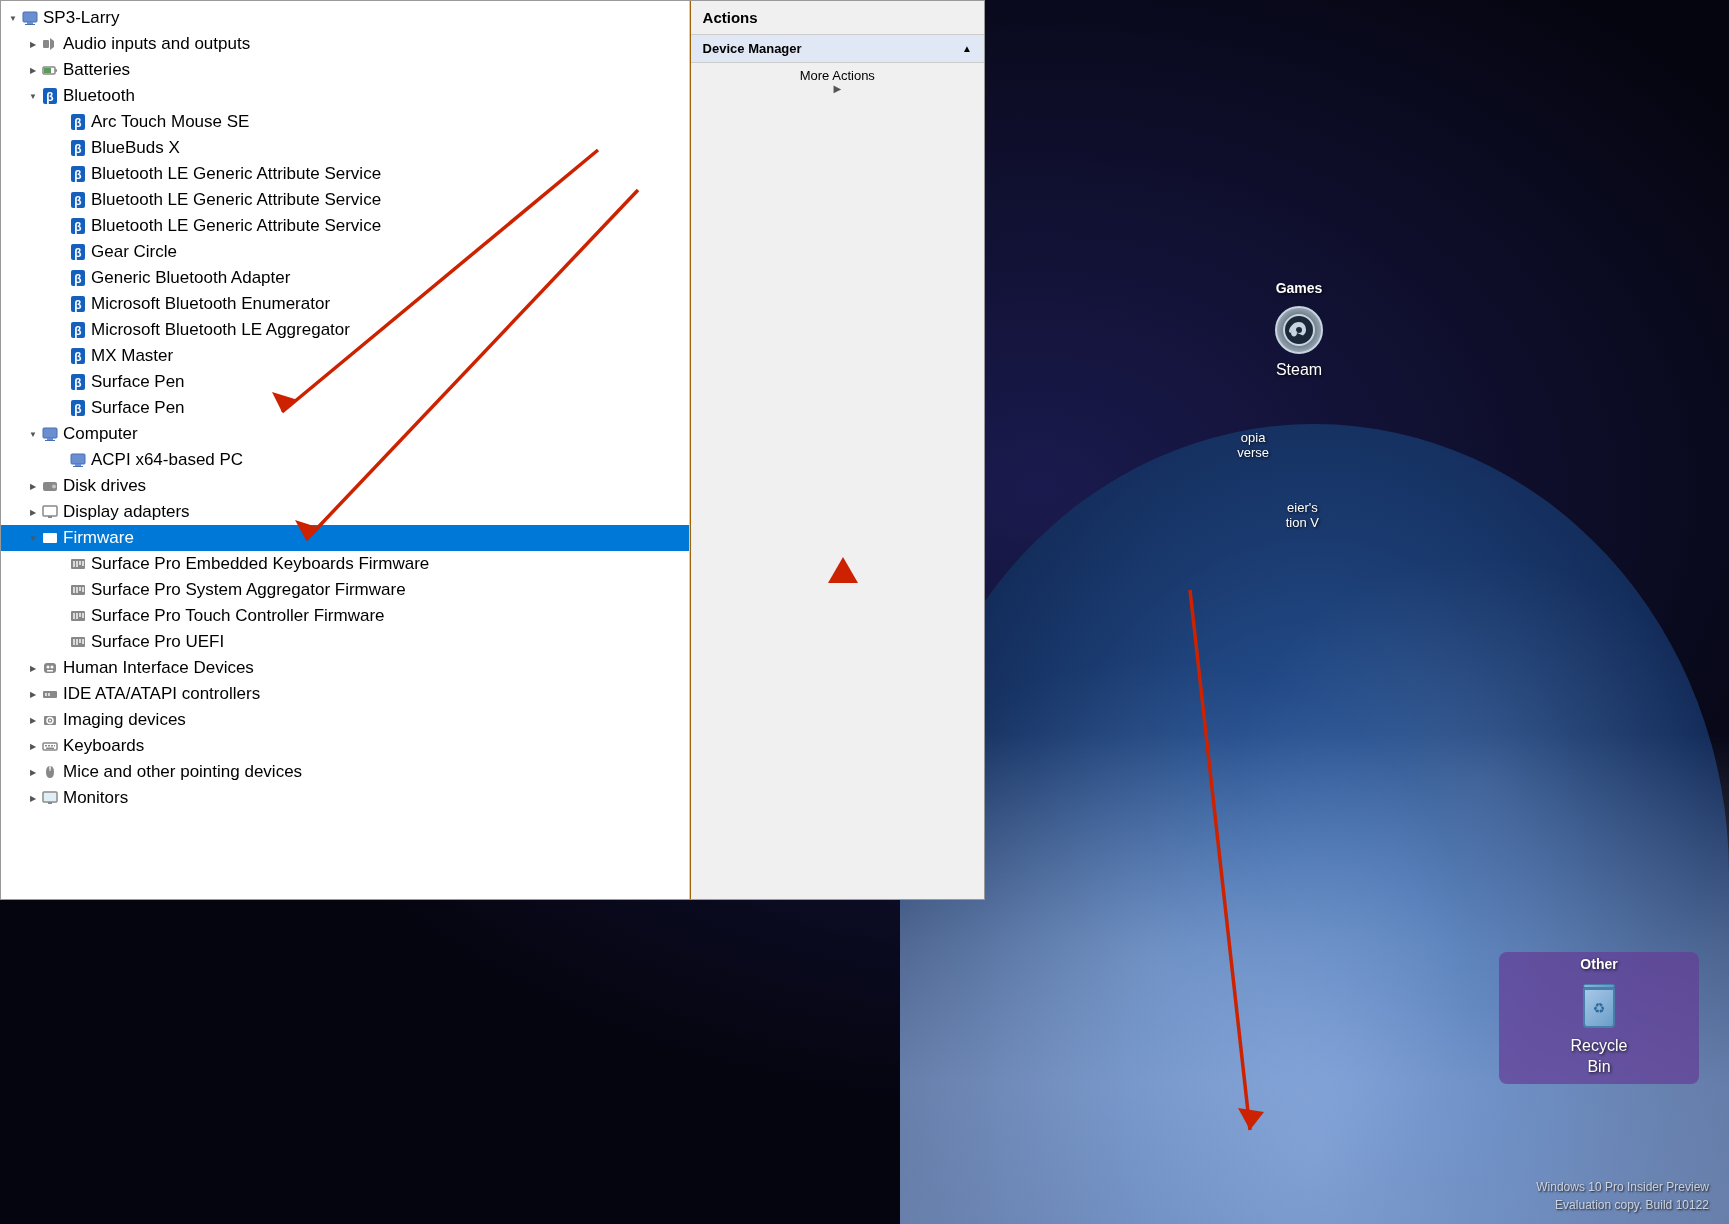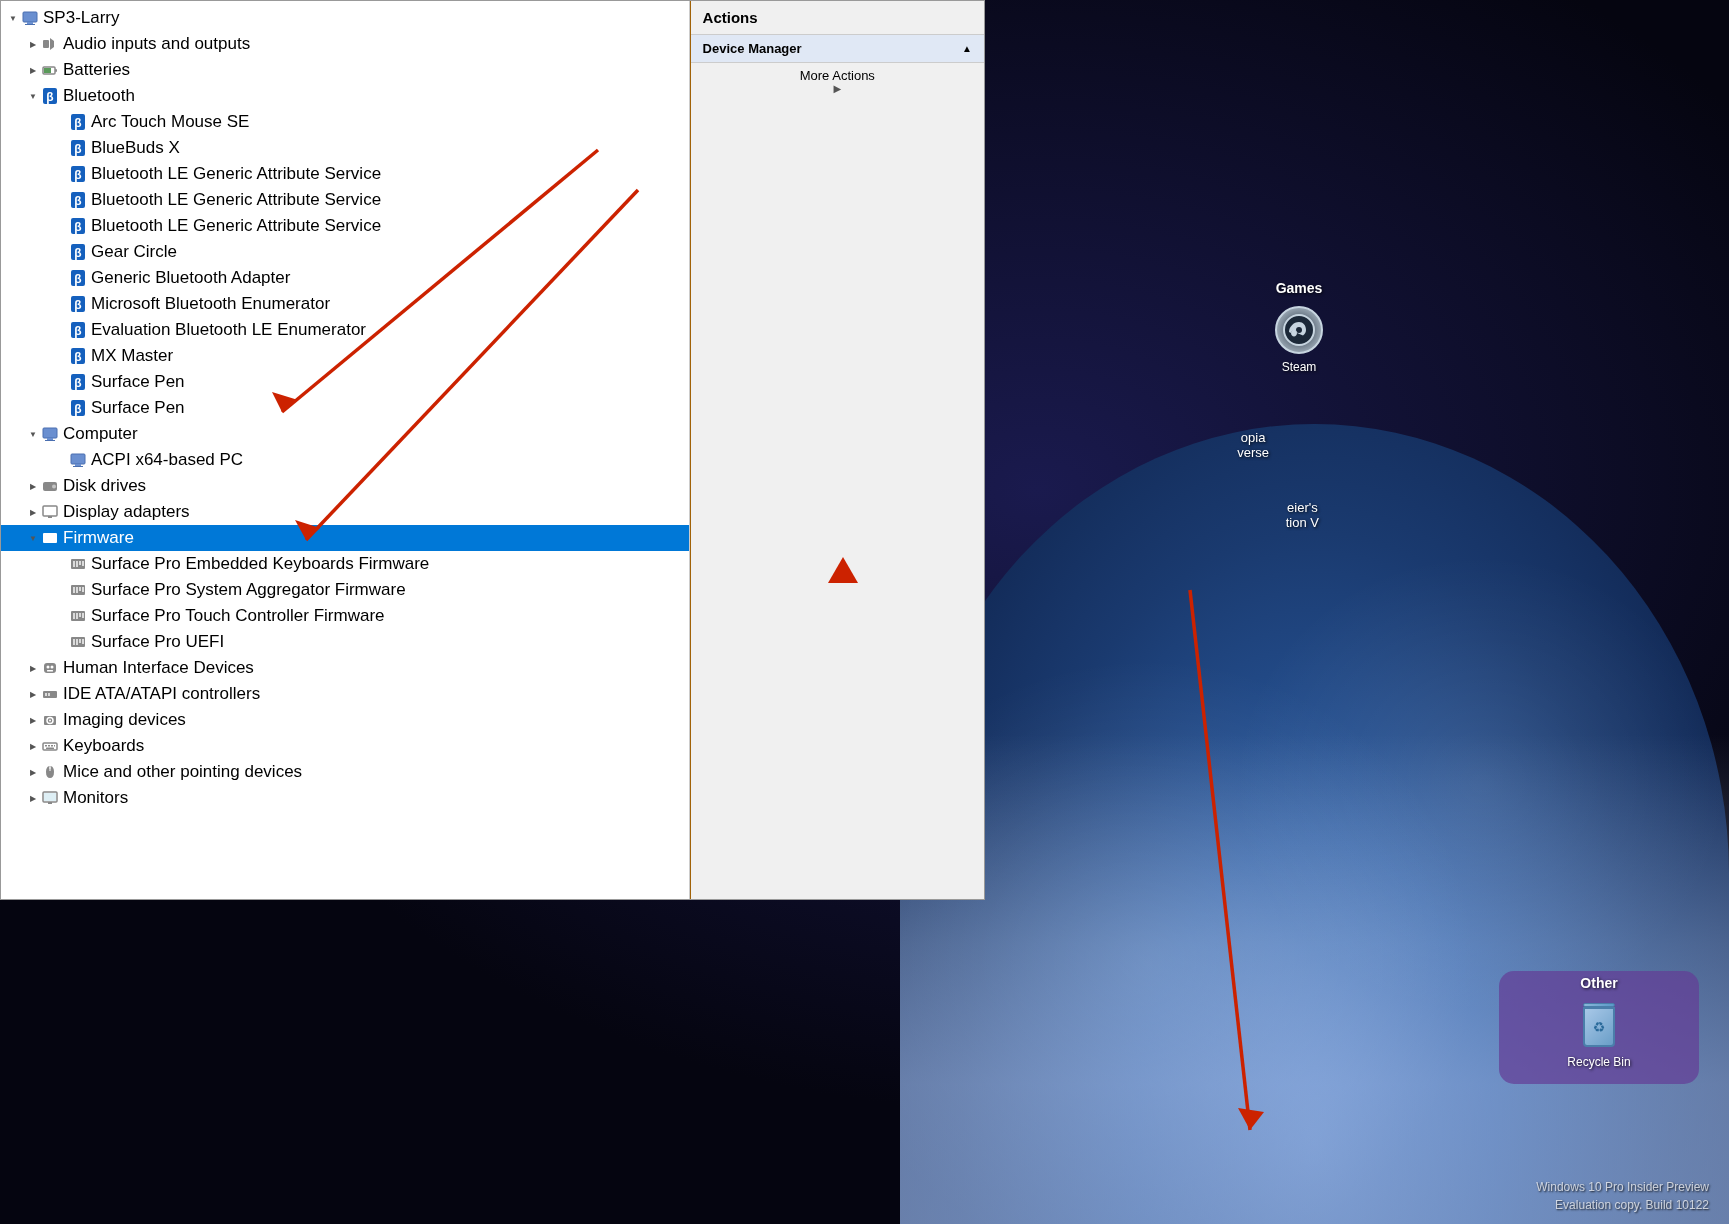--- a/index.html
+++ b/index.html
@@ -73,21 +73,21 @@
     }
     .desktop-icon .icon-img {
       width: 48px;
       height: 48px;
       display: flex;
       align-items: center;
       justify-content: center;
     }
     .desktop-icon .icon-label {
       color: #fff;
-      font-size: 12px;
+      font-size: 16px;
       text-align: center;
       text-shadow: 1px 1px 3px rgba(0,0,0,0.9);
       line-height: 1.3;
     }
 
     
     .steam-icon {
       width: 48px;
       height: 48px;
       border-radius: 50%;
@@ -308,21 +308,21 @@
 <div style="position:absolute; top:430px; right:460px; text-align:center; z-index:5;">
   <div style="color:#fff; font-size:13px; text-shadow:1px 1px 3px rgba(0,0,0,0.9);">opia</div>
   <div style="color:#fff; font-size:13px; text-shadow:1px 1px 3px rgba(0,0,0,0.9);">verse</div>
 </div>
 <div style="position:absolute; top:500px; right:410px; text-align:center; z-index:5;">
   <div style="color:#fff; font-size:13px; text-shadow:1px 1px 3px rgba(0,0,0,0.9);">eier's</div>
   <div style="color:#fff; font-size:13px; text-shadow:1px 1px 3px rgba(0,0,0,0.9);">tion V</div>
 </div>
 
 <div class="other-group">
-  <div style="background: rgba(100,60,150,0.7); padding: 4px 60px 13px; border-radius: 15px;">
+  <div style="background: rgba(100,60,150,0.7); padding: 4px 60px 6px; border-radius: 8px;">
     <div class="icon-group-label">Other</div>
     <div class="desktop-icon">
       <div class="icon-img">
         <div style="position:relative; width:40px; height:44px;">
           <div style="position:absolute;top:0;left:4px;right:4px;height:4px;background:linear-gradient(to right,#8ab8d8,#5a98c8);border:1px solid #4a7eaa;border-radius:2px;"></div>
           <div style="position:absolute;top:4px;left:4px;right:4px;bottom:0;background:linear-gradient(135deg,#a8c8e8,#6a9ec8);border:2px solid #4a7eaa;border-radius:0 0 4px 4px;">
             <div style="position:absolute;top:50%;left:50%;transform:translate(-50%,-50%);font-size:14px;color:#2a6a9a;">♻</div>
           </div>
         </div>
       </div>
@@ -466,21 +466,21 @@
       <span class="item-label">Microsoft Bluetooth Enumerator</span>
     </div>
         <div class="tree-item indent-2">
       <span class="expand-icon"></span>
       <span class="item-icon">
             <svg width="14" height="16" viewBox="0 0 14 16">
               <rect width="14" height="16" rx="2" fill="#1560bd"></rect>
               <text x="7" y="13" text-anchor="middle" fill="white" font-size="12" font-weight="bold">β</text>
             </svg>
           </span>
-      <span class="item-label">Evaluation Bluetooth LE Enumerator</span>
+      <span class="item-label">Microsoft Bluetooth LE Aggregator</span>
     </div>
         <div class="tree-item indent-2">
       <span class="expand-icon"></span>
       <span class="item-icon">
             <svg width="14" height="16" viewBox="0 0 14 16">
               <rect width="14" height="16" rx="2" fill="#1560bd"></rect>
               <text x="7" y="13" text-anchor="middle" fill="white" font-size="12" font-weight="bold">β</text>
             </svg>
           </span>
       <span class="item-label">MX Master</span>

